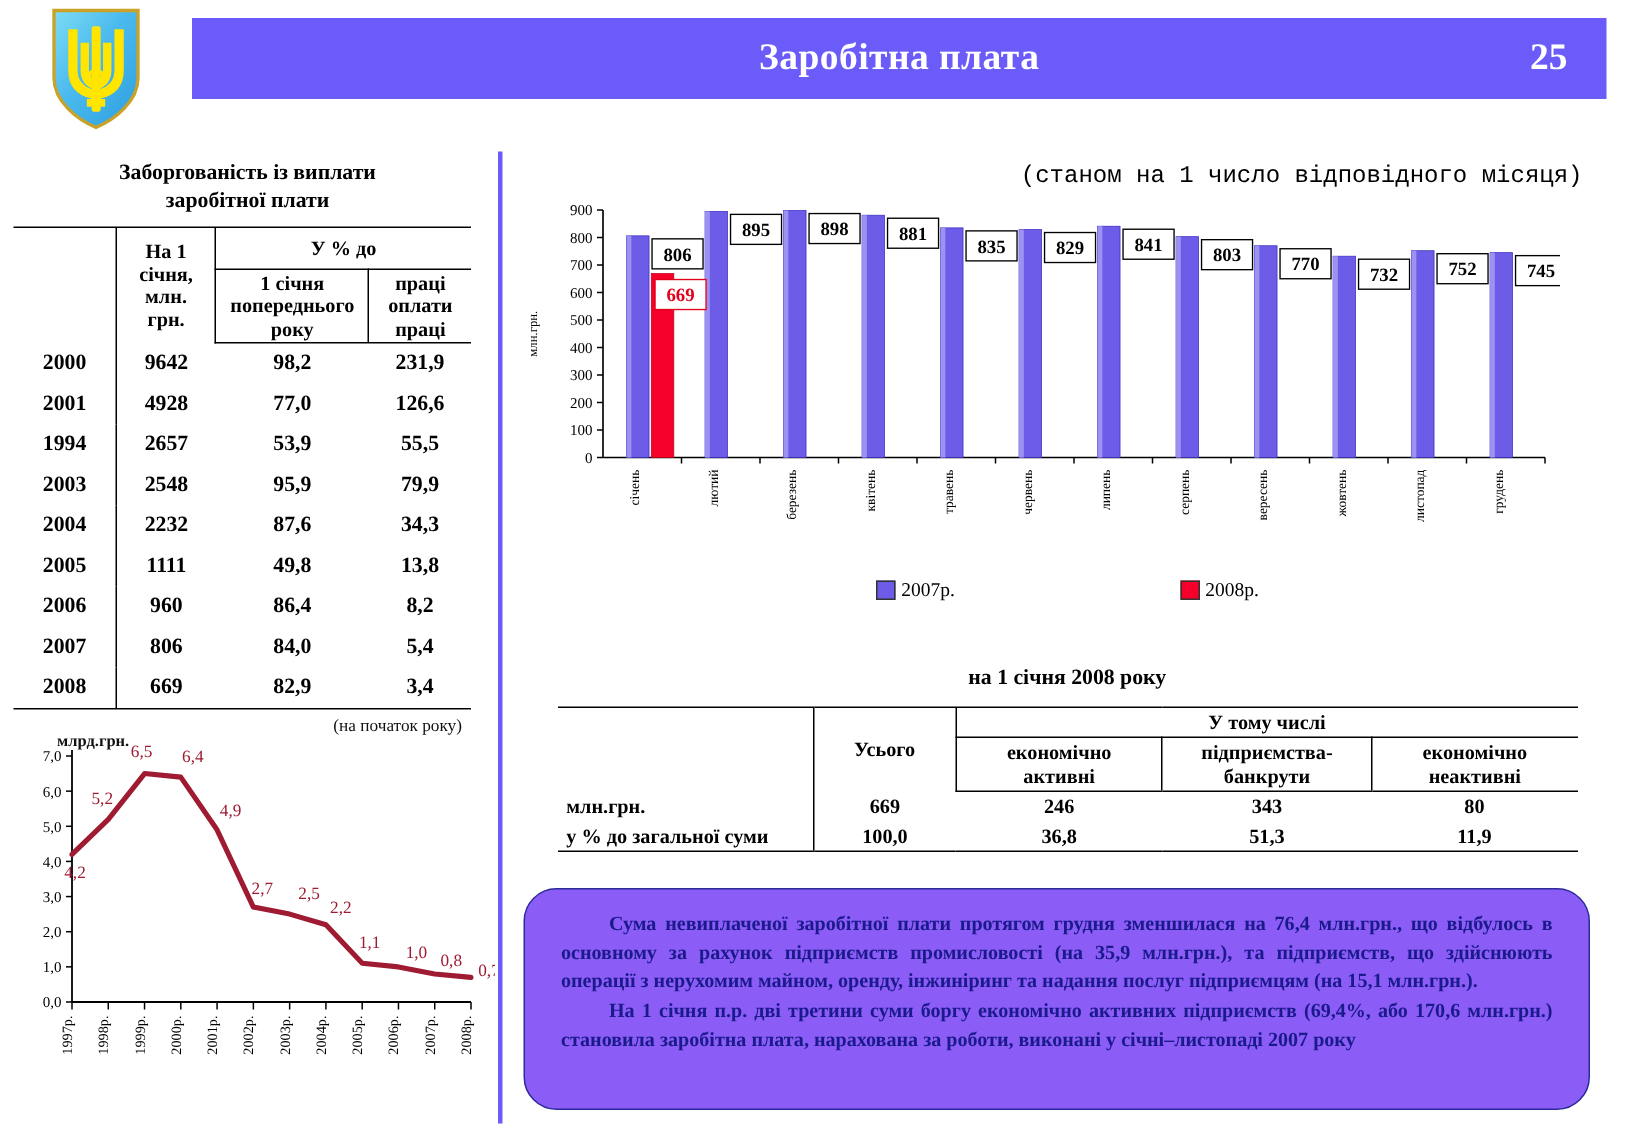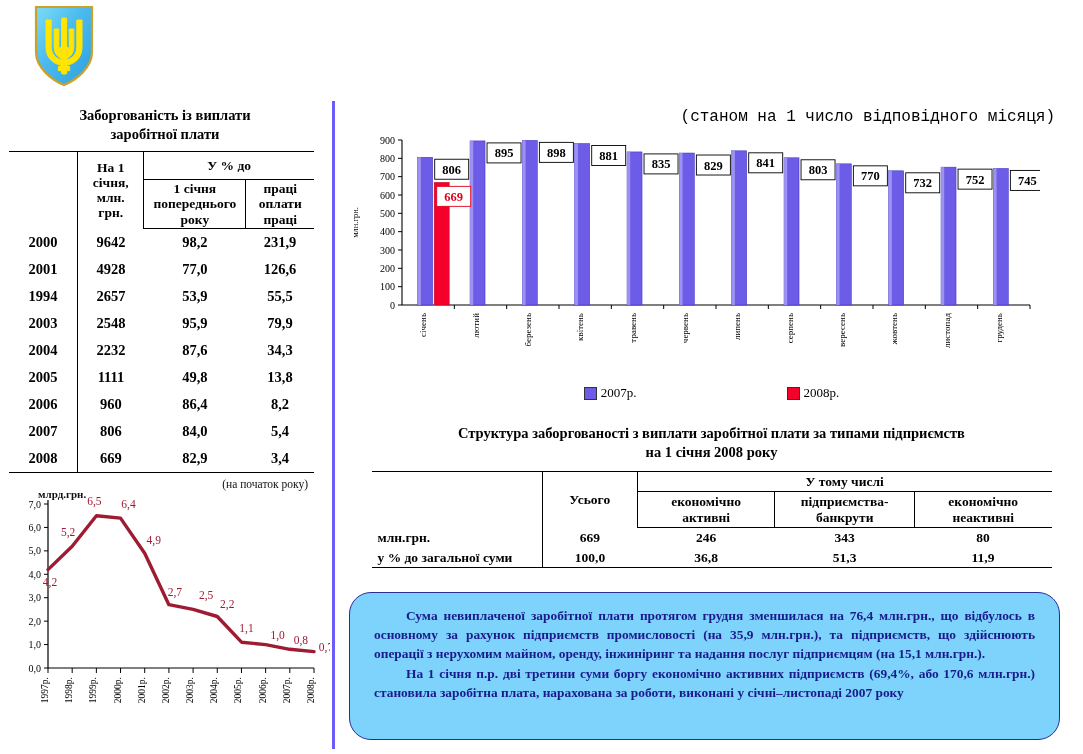--- a/index.html
+++ b/index.html
@@ -103,21 +103,21 @@
     font-family:"Liberation Serif", serif;}
   .bottom-table td{
     font-weight:bold;font-size:13.5px;text-align:center;padding:2px 4px;
     line-height:1.15;
   }
   .bottom-table td.lbl{text-align:left;padding-left:6px;font-size:13.5px;}
 
   
   .info-box{
     position:absolute;left:349px;top:592px;width:711px;height:148px;
-    background:#7dd3fc;border:1.6px solid #2b2b9b;border-radius:22px;
+    background:#8b5cf6;border:1.6px solid #2b2b9b;border-radius:22px;
     box-sizing:border-box;
   }
   .info-text{
     padding:13px 24px 0 24px;color:#1a1a8c;font-weight:bold;
     font-size:13.4px;line-height:1.42;text-align:justify;
     font-family:"Liberation Serif", serif;
   }
   .info-text p{margin:0 0 0 0;text-indent:32px;}
   .info-text p+p{margin-top:1px;}
 </style>
@@ -141,20 +141,24 @@
         <path d="M14 16 h5.2 v26.5 c0 7 3.6 11.5 10.4 13.6 v5.4 C18.6 59 14 52 14 43 Z"></path>
         <path d="M50 16 h-5.2 v26.5 c0 7 -3.6 11.5 -10.4 13.6 v5.4 C45.4 59 50 52 50 43 Z"></path>
         <path d="M22.2 25 h4.6 v17.5 c0 4.2 1.6 6.6 5.2 8 v5.2 C25.6 53.6 22.2 49.6 22.2 43 Z"></path>
         <path d="M41.8 25 h-4.6 v17.5 c0 4.2 -1.6 6.6 -5.2 8 v5.2 C38.4 53.6 41.8 49.6 41.8 43 Z"></path>
         <path d="M26.4 62.5 h11.2 v4.2 h-11.2 Z"></path>
       </g>
       <circle cx="32" cy="47.5" r="4.6" fill="none" stroke="#ffe500" stroke-width="2.6"></circle>
     </svg>
   </div>
 
+  <div class="header-bar">
+    <div class="header-title">Заробітна плата</div>
+    <div class="header-page">25</div>
+  </div>
 
   <div class="v-divider"></div>
 
   <div class="left-panel">
     <div class="tbl-title">
       <span>Заборгованість із виплати</span><br>
       <span>заробітної плати</span>
     </div>
 
     <table class="data left-table">
@@ -411,21 +415,21 @@
       </div>
       <div class="legend-item">
         <span class="swatch" id="sw1" style="background: rgb(245, 0, 43);"></span>
         <span>2008р.</span>
       </div>
     </div>
   </div>
 
   <div class="bottom-table-wrap">
     <div class="bt-title">
-      <span>Структура заборгованості з виплати заробітної плати за типами підприємств</span><br>
+      <br>
       <span>на 1 січня 2008 року</span>
     </div>
     <table class="bottom-table">
       <tbody>
         <tr>
           <td class="bt" style="width:175px" rowspan="2"></td>
           <td class="bt bl" style="width:92px" rowspan="2">Усього</td>
           <td class="bt bl bbthin" colspan="3">У тому числі</td>
         </tr>
         <tr>

